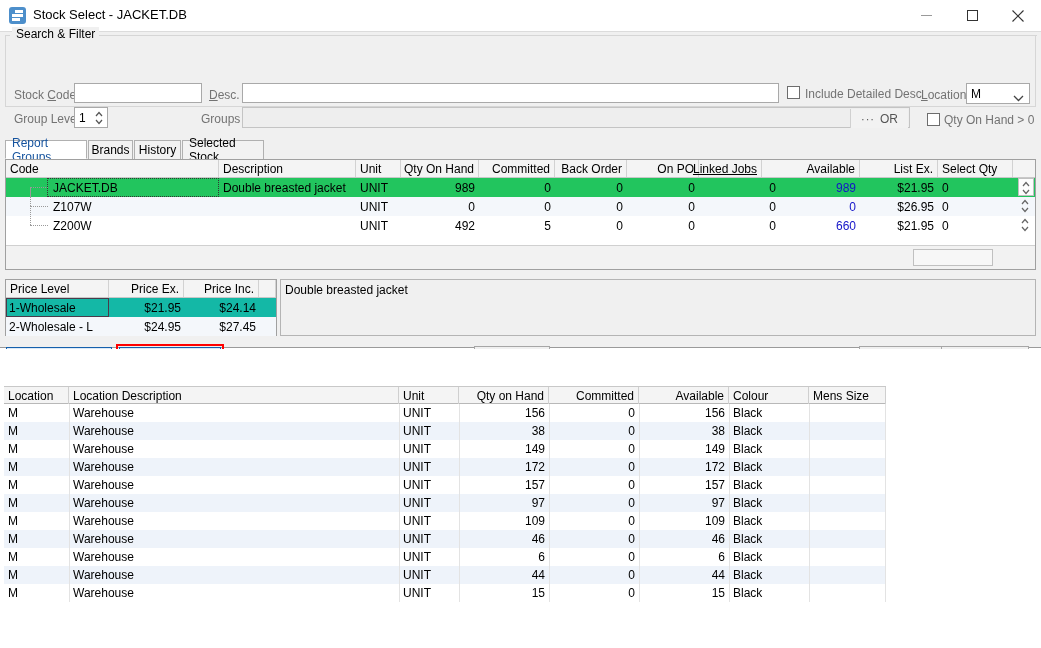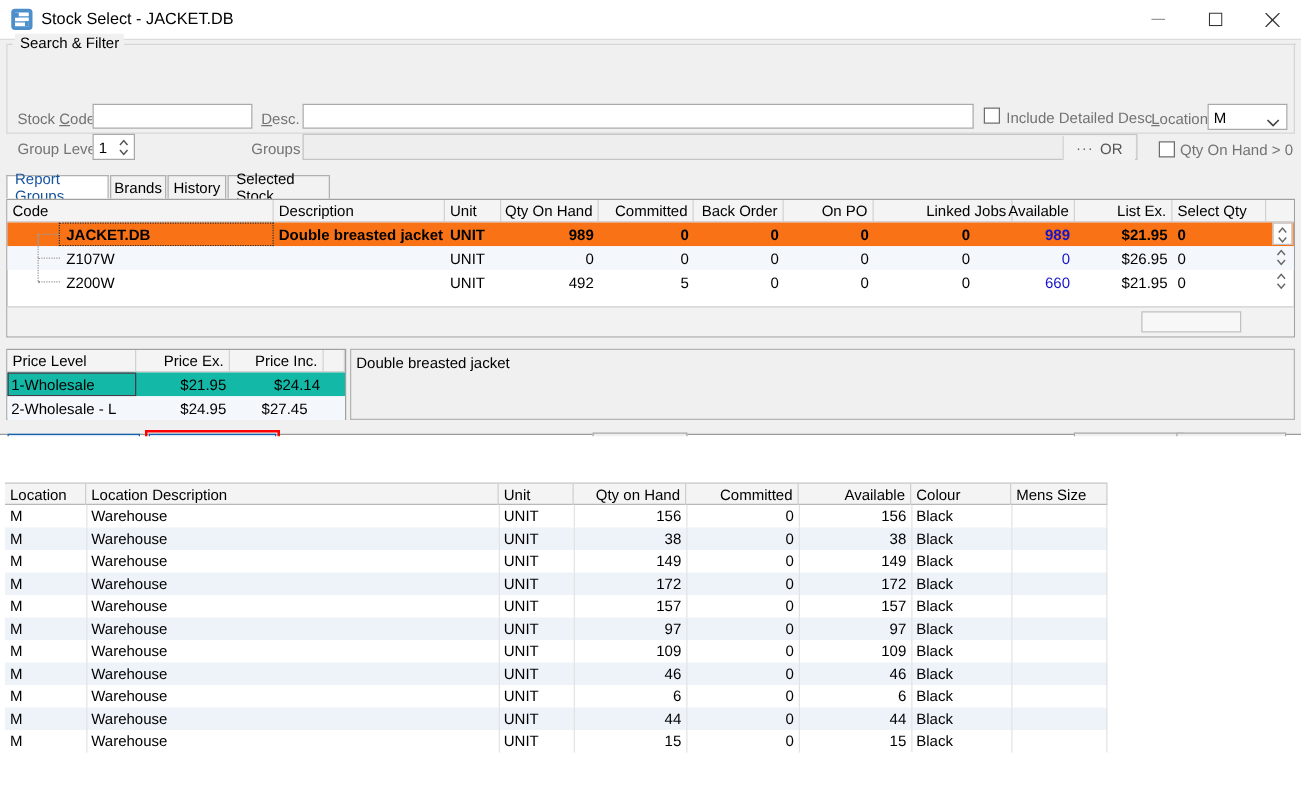--- a/index.html
+++ b/index.html
@@ -147,21 +147,21 @@
   }
   .th {
     position: absolute; top: 0; height: 17px;
     font-size: 12px; color: #000;
     border-right: 1px solid #d2d2d2;
     display: flex; align-items: center;
     padding: 0 4px; white-space: nowrap; overflow: hidden;
   }
   .th.r { justify-content: flex-end; }
   .tr-top { position: absolute; left: 0; width: 100%; height: 19px; }
-  .tr-top.sel { background: #f97316; font-weight: bold; }
+  .tr-top.sel { background: #22c55e; }
   .tr-top.alt { background: #f4f7fb; }
   .td {
     position: absolute; top: 0; height: 19px;
     font-size: 12px; display: flex; align-items: center;
     padding: 0 4px; white-space: nowrap; overflow: hidden;
   }
   .td.r { justify-content: flex-end; }
   .td.blue { color: #1414c8; }
   .focusbox {
     position: absolute; left: 41px; top: 0px; width: 172px; height: 19px;
@@ -373,21 +373,21 @@
 
   <div id="grid-top">
     <div id="grid-top-header">
         <div class="th" style="left: 0px; width: 213px;">Code</div>
         <div class="th" style="left: 213px; width: 137px;">Description</div>
         <div class="th" style="left: 350px; width: 45px;">Unit</div>
         <div class="th r" style="left: 395px; width: 78px;">Qty On Hand</div>
         <div class="th r" style="left: 473px; width: 76px;">Committed</div>
         <div class="th r" style="left: 549px; width: 72px;">Back Order</div>
         <div class="th r" style="left: 621px; width: 72px;">On PO</div>
-        <div class="th r" style="left: 723px; width: 81px;">Linked Jobs</div>
+        <div class="th r" style="left: 675px; width: 81px; text-decoration: underline;">Linked Jobs</div>
         <div class="th r" style="left: 774px; width: 80px;">Available</div>
         <div class="th r" style="left: 854px; width: 78px;">List Ex.</div>
         <div class="th" style="left: 932px; width: 75px;">Select Qty</div>
       </div>
     <div id="grid-top-body">
         <div class="tr-top sel" style="top: 18px;">
           <div class="treeline"></div>
           <div class="treevert" style="top: 9px; height: 10px;"></div>
           <div class="td" style="left: 43px; width: 170px;">JACKET.DB</div>
           <div class="td" style="left: 213px; width: 137px;">Double breasted jacket</div>
@@ -460,21 +460,21 @@
     <div id="price-body">
         <div class="pr sel" style="top: 18px;">
           <div class="ptd" style="left: 0px; width: 103px;">1-Wholesale</div>
           <div class="ptd r" style="left: 103px; width: 75px;">$21.95</div>
           <div class="ptd r" style="left: 178px; width: 75px;">$24.14</div>
           <div class="pfocus"></div>
         </div>
         <div class="pr alt" style="top: 37px;">
           <div class="ptd" style="left: 0px; width: 103px;">2-Wholesale - L</div>
           <div class="ptd r" style="left: 103px; width: 75px;">$24.95</div>
-          <div class="ptd r" style="left: 168px; width: 75px;">$27.45</div>
+          <div class="ptd r" style="left: 178px; width: 75px;">$27.45</div>
         </div>
       </div>
   </div>
 
   <div id="desc-panel">
     <div id="desc-text">Double breasted jacket</div>
   </div>
 
   <div class="flatbtn" id="btn-showlocations">
     <span>Show all Locations</span>

